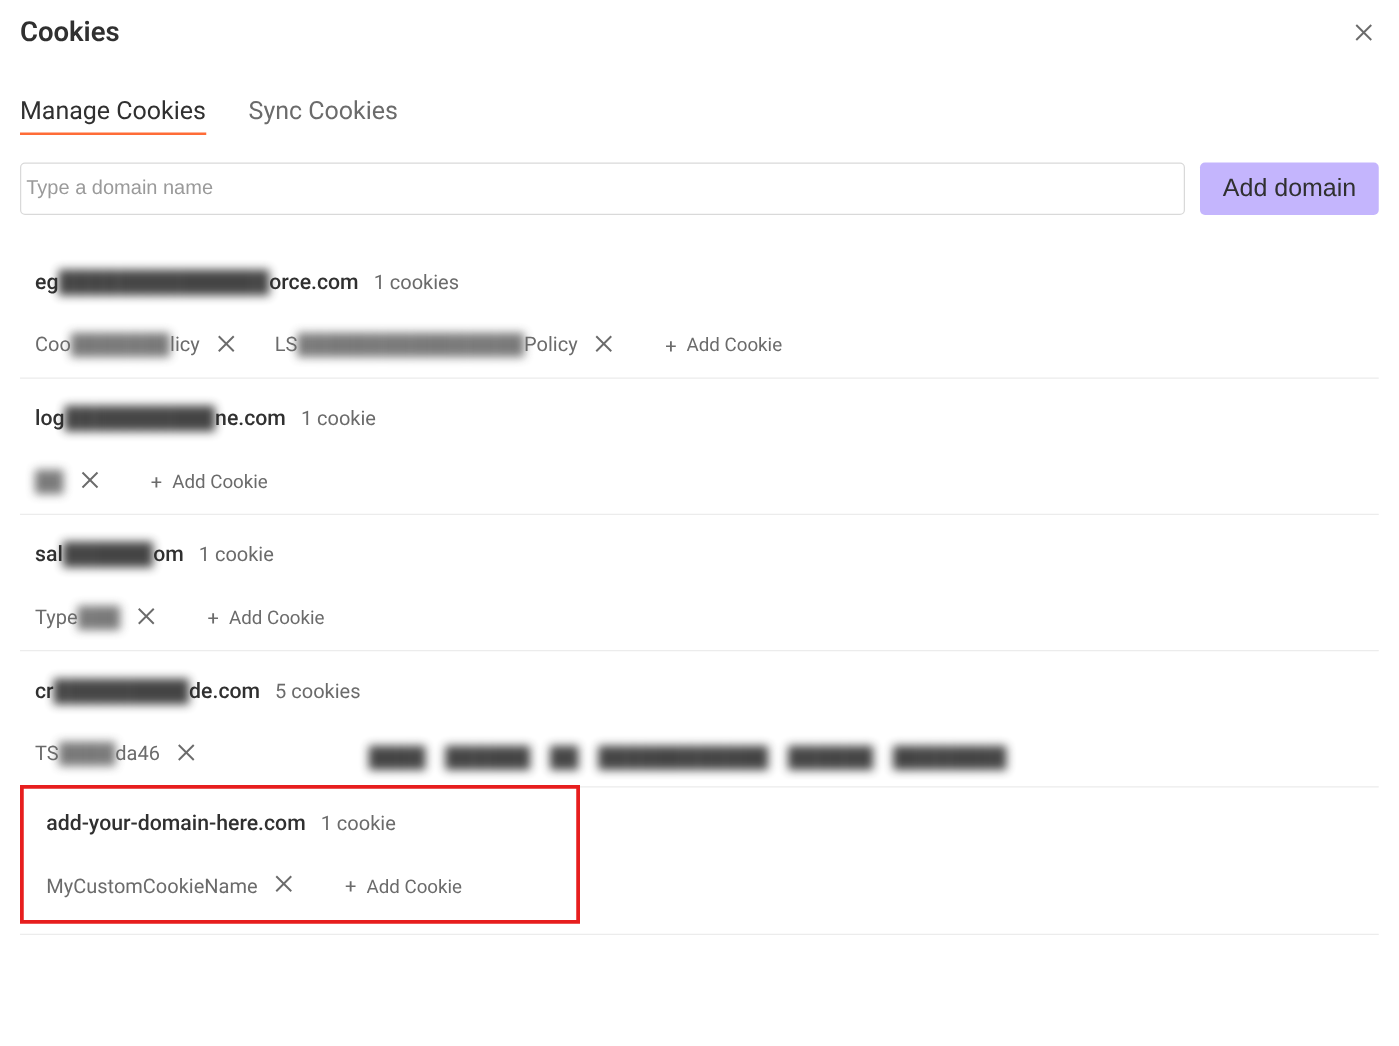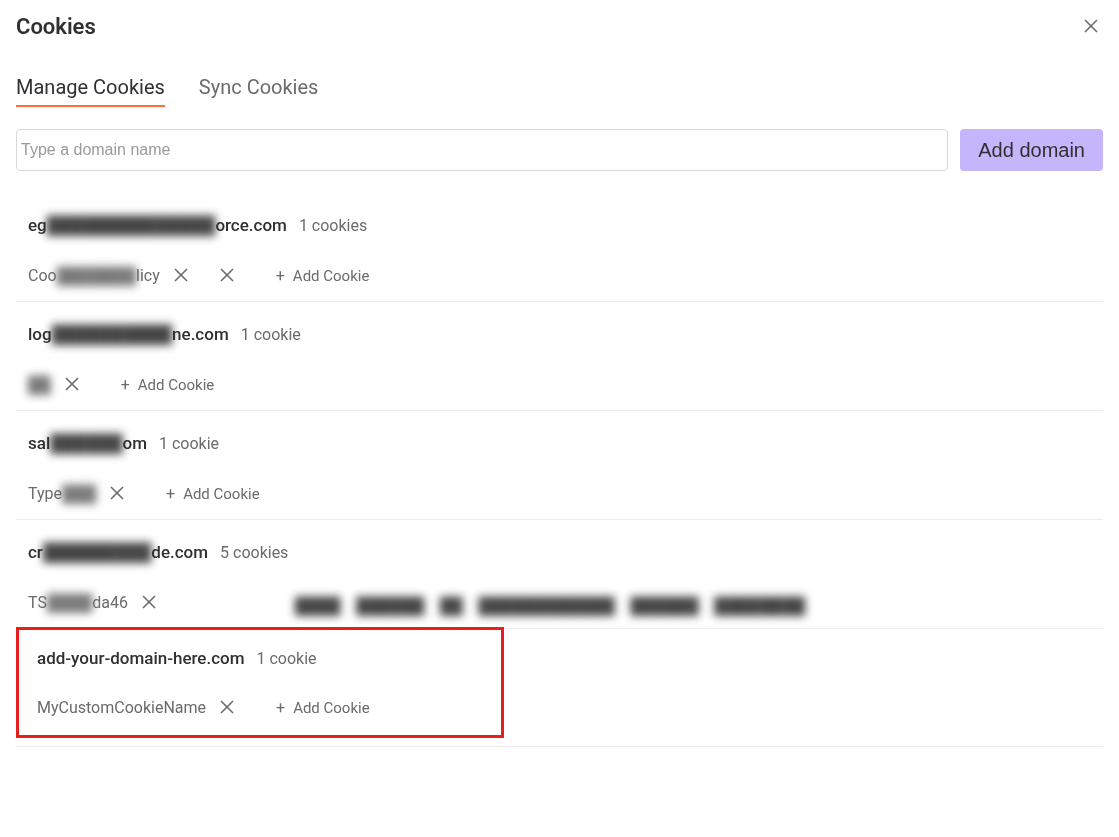--- a/index.html
+++ b/index.html
@@ -171,20 +171,21 @@
     </div>
     <div class="cookie-row">
       <span class="cookie-chip">
         <span class="cookie-name"><span>Coo</span><span class="blur">███████</span><span>licy</span></span>
         <span class="chip-x"><svg class="x-icon" viewBox="0 0 14 14" fill="none">
               <line x1="1" y1="1" x2="13" y2="13"></line>
               <line x1="13" y1="1" x2="1" y2="13"></line>
             </svg></span>
       </span>
       <span class="cookie-chip" style="margin-left:18px;">
+        <span class="cookie-name"><span>LS</span><span class="blur">████████████████</span><span>Policy</span></span>
         <span class="chip-x"><svg class="x-icon" viewBox="0 0 14 14" fill="none">
               <line x1="1" y1="1" x2="13" y2="13"></line>
               <line x1="13" y1="1" x2="1" y2="13"></line>
             </svg></span>
       </span>
       <span class="add-cookie">
         <span class="plus">+</span>
         <span class="add-cookie-label">Add Cookie</span>
       </span>
     </div>
@@ -240,21 +241,21 @@
         <span class="cookie-name"><span>TS</span><span class="blur">████</span><span>da46</span></span>
         <span class="chip-x"><svg class="x-icon" viewBox="0 0 14 14" fill="none">
               <line x1="1" y1="1" x2="13" y2="13"></line>
               <line x1="13" y1="1" x2="1" y2="13"></line>
             </svg></span>
       </span>
       <span class="blur" style="margin-left:30px; width:700px; height:14px;">████&nbsp;&nbsp;&nbsp;&nbsp;██████&nbsp;&nbsp;&nbsp;&nbsp;██&nbsp;&nbsp;&nbsp;&nbsp;████████████&nbsp;&nbsp;&nbsp;&nbsp;██████&nbsp;&nbsp;&nbsp;&nbsp;████████</span>
     </div>
   </div>
 
-  <div class="domain-block boxed" style="width:488px; border-bottom:3px solid #e71e1e;">
+  <div class="domain-block boxed" style="width:448px; border-bottom:3px solid #e71e1e;">
     <div class="domain-head">
       <span class="domain-name">add-your-domain-here.com</span>
       <span class="domain-count">1 cookie</span>
     </div>
     <div class="cookie-row">
       <span class="cookie-chip">
         <span class="cookie-name">MyCustomCookieName</span>
         <span class="chip-x"><svg class="x-icon" viewBox="0 0 14 14" fill="none">
               <line x1="1" y1="1" x2="13" y2="13"></line>
               <line x1="13" y1="1" x2="1" y2="13"></line>

